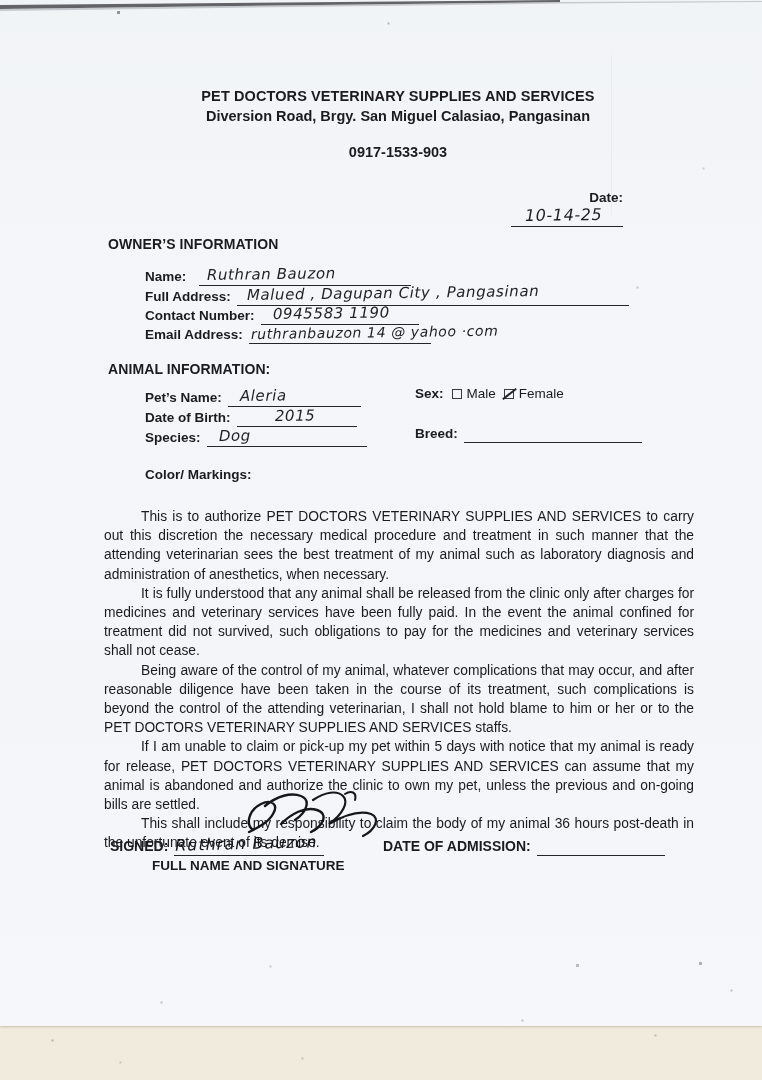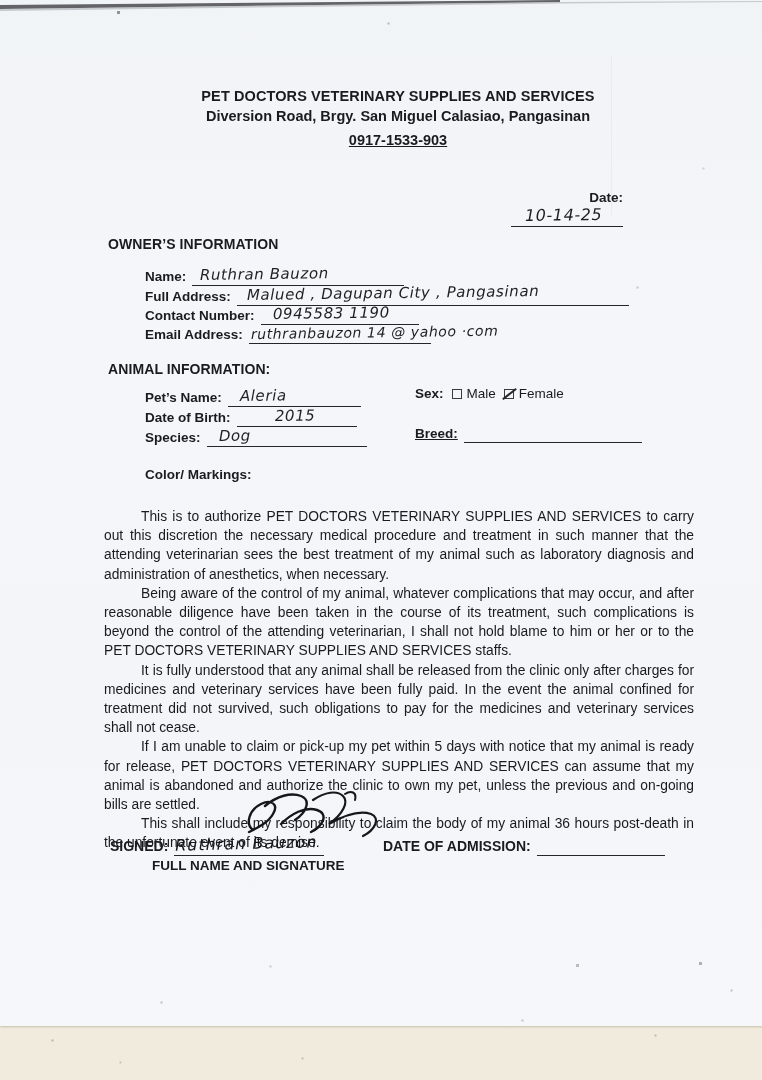--- a/index.html
+++ b/index.html
@@ -42,21 +42,21 @@
       52px 1040px 0 0.5px rgba(140,130,100,0.5),
       302px 1058px 0 0.5px rgba(150,140,110,0.45),
       522px 1020px 0 0.5px rgba(120,115,100,0.4),
       655px 1035px 0 0.5px rgba(140,130,105,0.45),
       120px 1062px 0 0.5px rgba(150,140,110,0.4);
   }
 
   .header-block { position: absolute; left: 35px; top: 88px; width: 726px; text-align: center; }
   .clinic-name  { font-size: 14.5px; font-weight: bold; letter-spacing: 0.1px; }
   .clinic-addr  { font-size: 14.5px; font-weight: bold; margin-top: 4px; }
-  .clinic-phone { font-size: 14.5px; font-weight: bold; margin-top: 8px; text-decoration: underline; }
+  .clinic-phone { font-size: 14.5px; font-weight: bold; margin-top: 20px; }
 
   .label { font-size: 13.5px; font-weight: bold; white-space: nowrap; }
 
   .date-row { position: absolute; left: 505px; top: 190px; display: flex; align-items: flex-end; flex-direction: column; }
   .date-row .label { padding-bottom: 2px; }
 
   .u-line {
     display: inline-block;
     border-bottom: 1.6px solid #26262a;
     margin-left: 6px;
@@ -139,21 +139,21 @@
 
   <div class="date-row">
     <span class="label">Date:</span>
     <span class="u-line" style="width:112px;">
       <span class="hand" style="left:14px; font-size:16px;">10-14-25</span>
     </span>
   </div>
 
   <div class="section-heading" style="left:108px; top:236px;">OWNER’S INFORMATION</div>
 
-  <div class="field-row" style="left:145px; top:264px;">
+  <div class="field-row" style="left:145px; top:264px;gap:7px;">
     <span class="label">Name:</span>
     <span class="u-line" style="width:212px;">
       <span class="hand" style="left:8px;">Ruthran  Bauzon</span>
     </span>
   </div>
   <div class="field-row" style="left:145px; top:284px;">
     <span class="label">Full Address:</span>
     <span class="u-line" style="width:392px;">
       <span class="hand" style="left:10px;">Malued , Dagupan  City , Pangasinan</span>
     </span>
@@ -196,32 +196,32 @@
   </div>
 
   <div class="sex-row">
     <span class="label">Sex:</span>
     <span class="checkbox"></span>
     <span class="sex-option">Male</span>
     <span class="checkbox slashed"></span>
     <span class="sex-option">Female</span>
   </div>
 
-  <div class="field-row" style="left:415px; top:421px;text-decoration:underline;">
+  <div class="field-row" style="left:415px; top:421px;">
     <span class="label">Breed:</span>
     <span class="u-line" style="width:178px;">
       <span class="hand"></span>
     </span>
   </div>
 
 
   <div class="auth-body">
     <p>This is to authorize PET DOCTORS VETERINARY SUPPLIES AND SERVICES to carry out this discretion the necessary medical procedure and treatment in such manner that the attending veterinarian sees the best treatment of my animal such as laboratory diagnosis and administration of anesthetics, when necessary.</p>
+    <p>It is fully understood that any animal shall be released from the clinic only after charges for medicines and veterinary services have been fully paid. In the event the animal confined for treatment did not survived, such obligations to pay for the medicines and veterinary services shall not cease.</p>
     <p>Being aware of the control of my animal, whatever complications that may occur, and after reasonable diligence have been taken in the course of its treatment, such complications is beyond the control of the attending veterinarian, I shall not hold blame to him or her or to the PET DOCTORS VETERINARY SUPPLIES AND SERVICES staffs.</p>
-    <p>It is fully understood that any animal shall be released from the clinic only after charges for medicines and veterinary services have been fully paid. In the event the animal confined for treatment did not survived, such obligations to pay for the medicines and veterinary services shall not cease.</p>
     <p>If I am unable to claim or pick-up my pet within 5 days with notice that my animal is ready for release, PET DOCTORS VETERINARY SUPPLIES AND SERVICES can assume that my animal is abandoned and authorize the clinic to own my pet, unless the previous and on-going bills are settled.</p>
     <p>This shall include my responsibility to claim the body of my animal 36 hours post-death in the unfortunate event of its demise.</p>
   </div>
 
   <svg class="signature-svg" width="190" height="58" viewBox="0 0 190 58">
     <path d="M28,40 C20,34 24,20 36,14 C46,9 54,14 48,24 C43,33 32,38 24,42
              M40,16 C52,6 66,2 76,6 C86,10 82,22 70,30
              M56,34 C66,24 80,16 92,20 C104,24 98,36 86,42" stroke="#17171a" fill="none" stroke-width="2.4" stroke-linecap="round"></path>
     <path d="M88,10 C100,2 112,0 118,6 C124,12 118,24 104,34 C118,26 134,20 146,24 C156,28 150,40 138,46" stroke="#17171a" fill="none" stroke-width="2.2" stroke-linecap="round"></path>
     <path d="M120,4 C126,0 132,2 130,10" stroke="#17171a" fill="none" stroke-width="2" stroke-linecap="round"></path>

